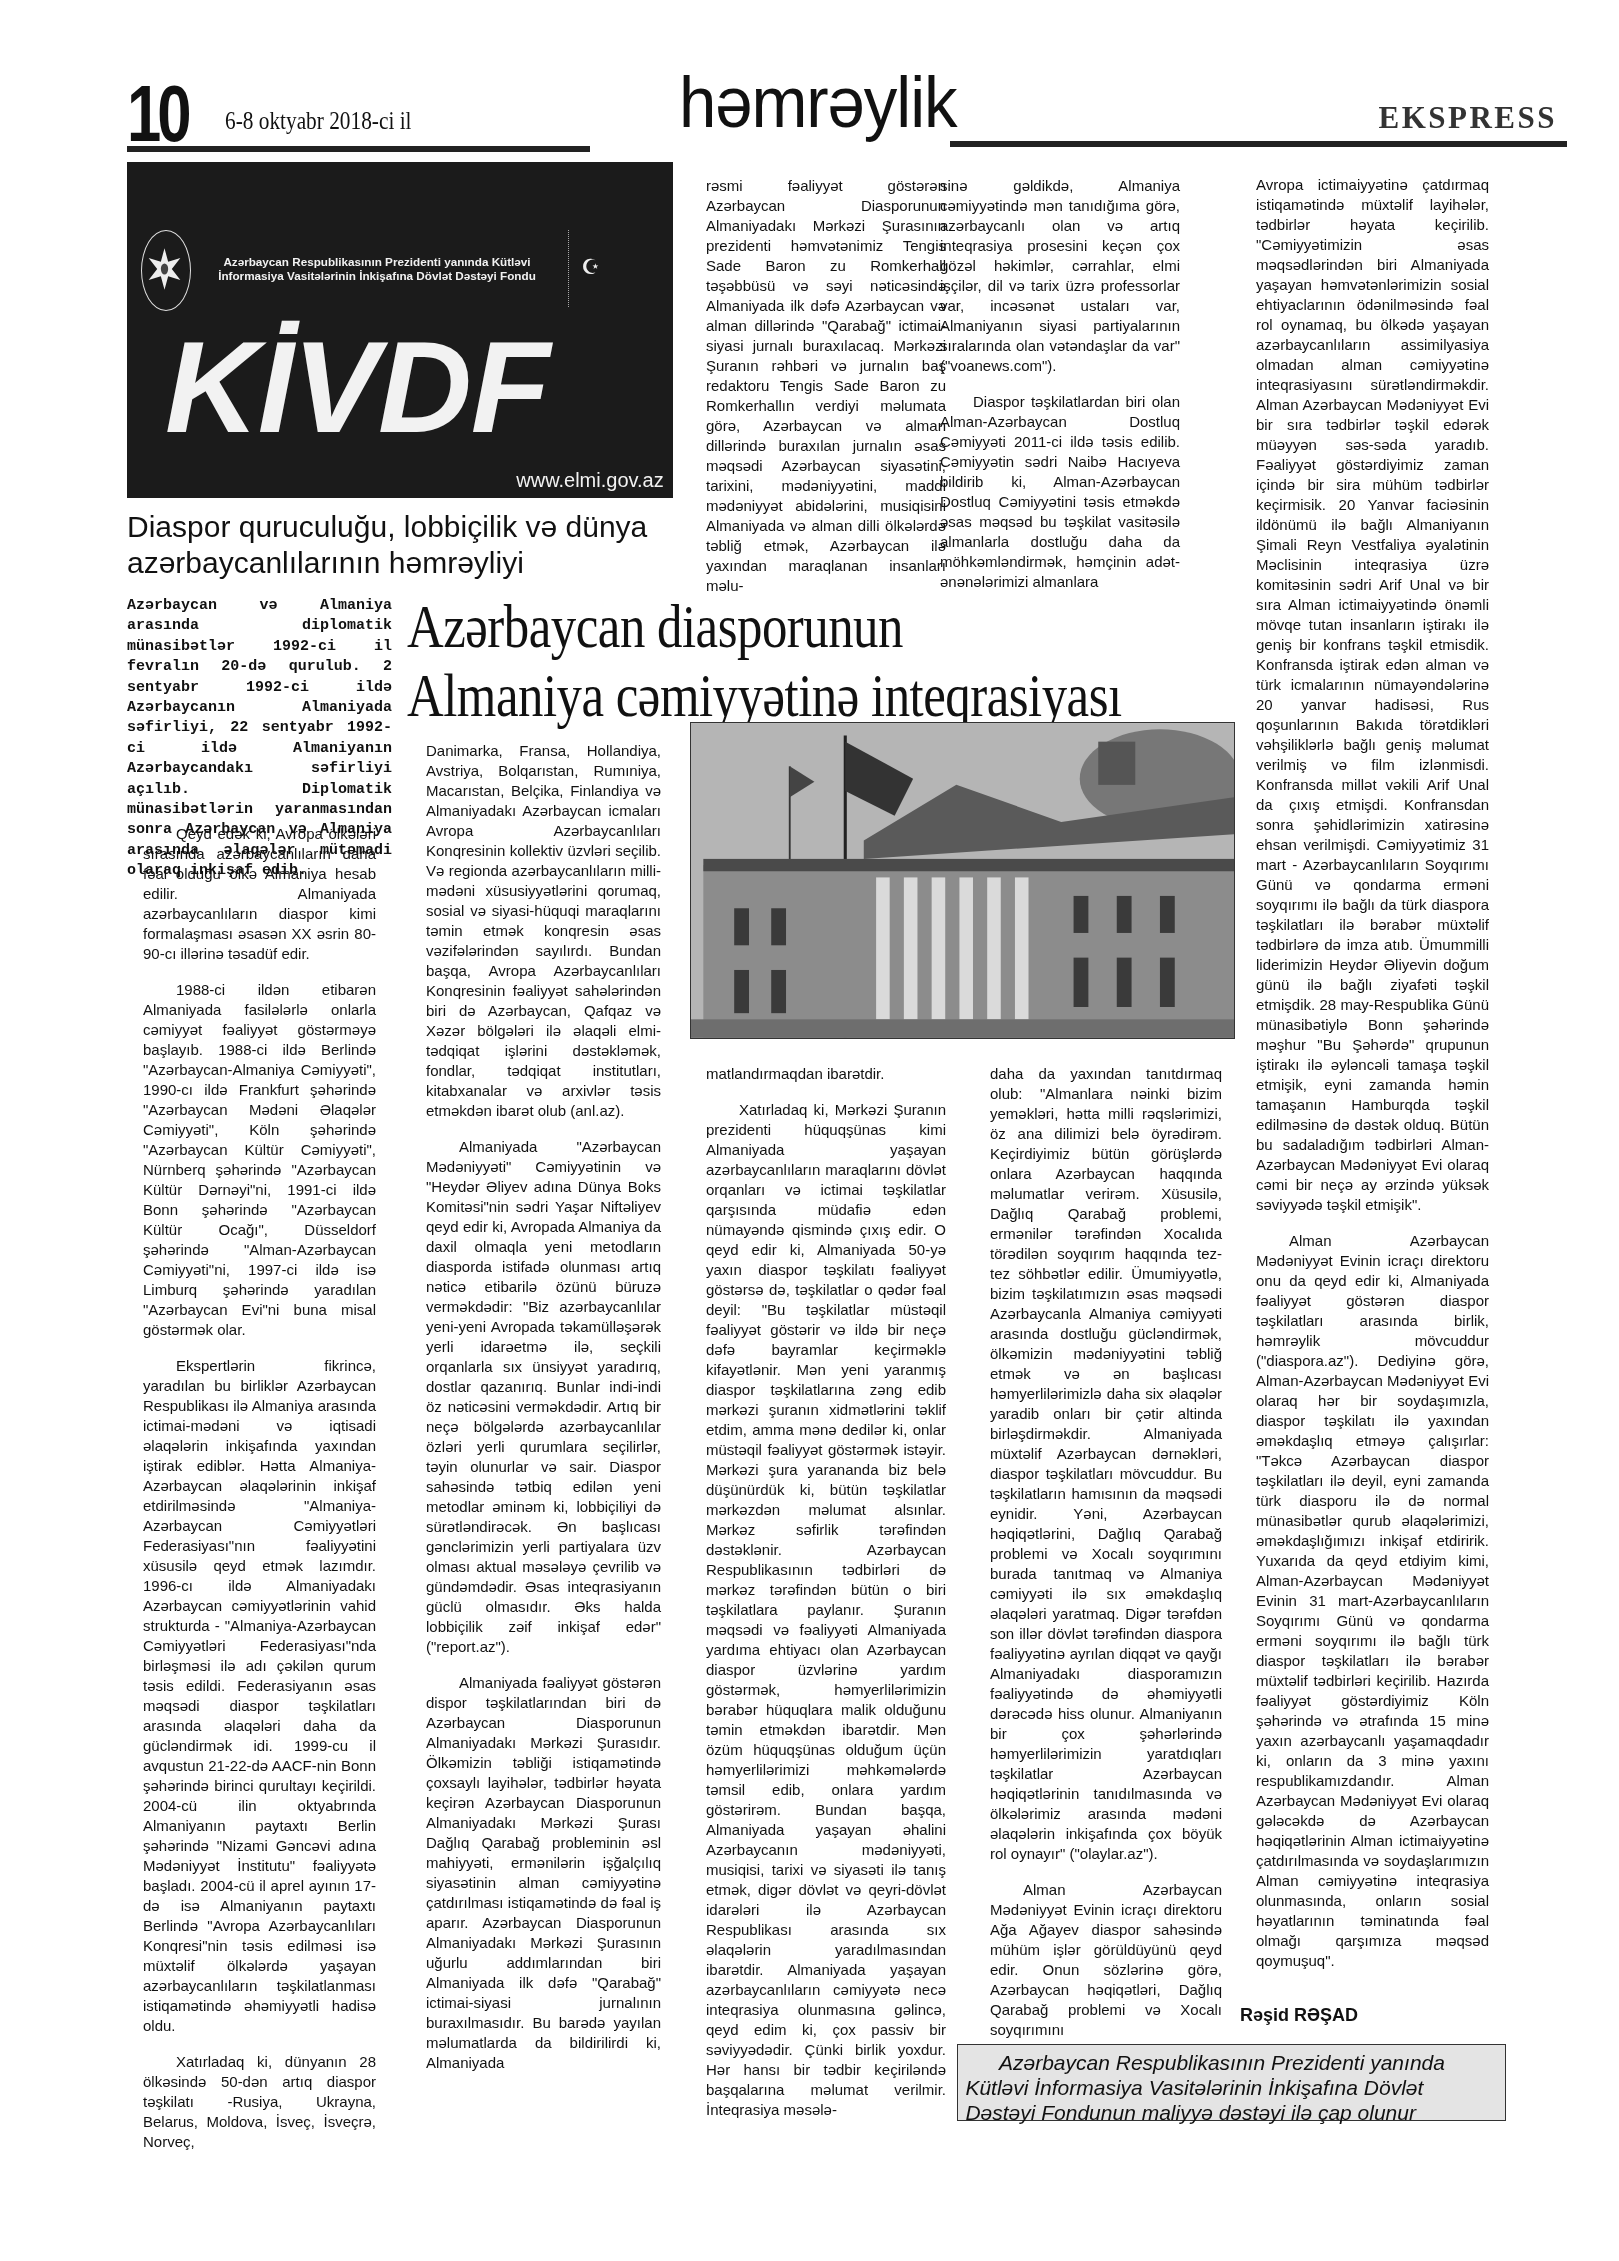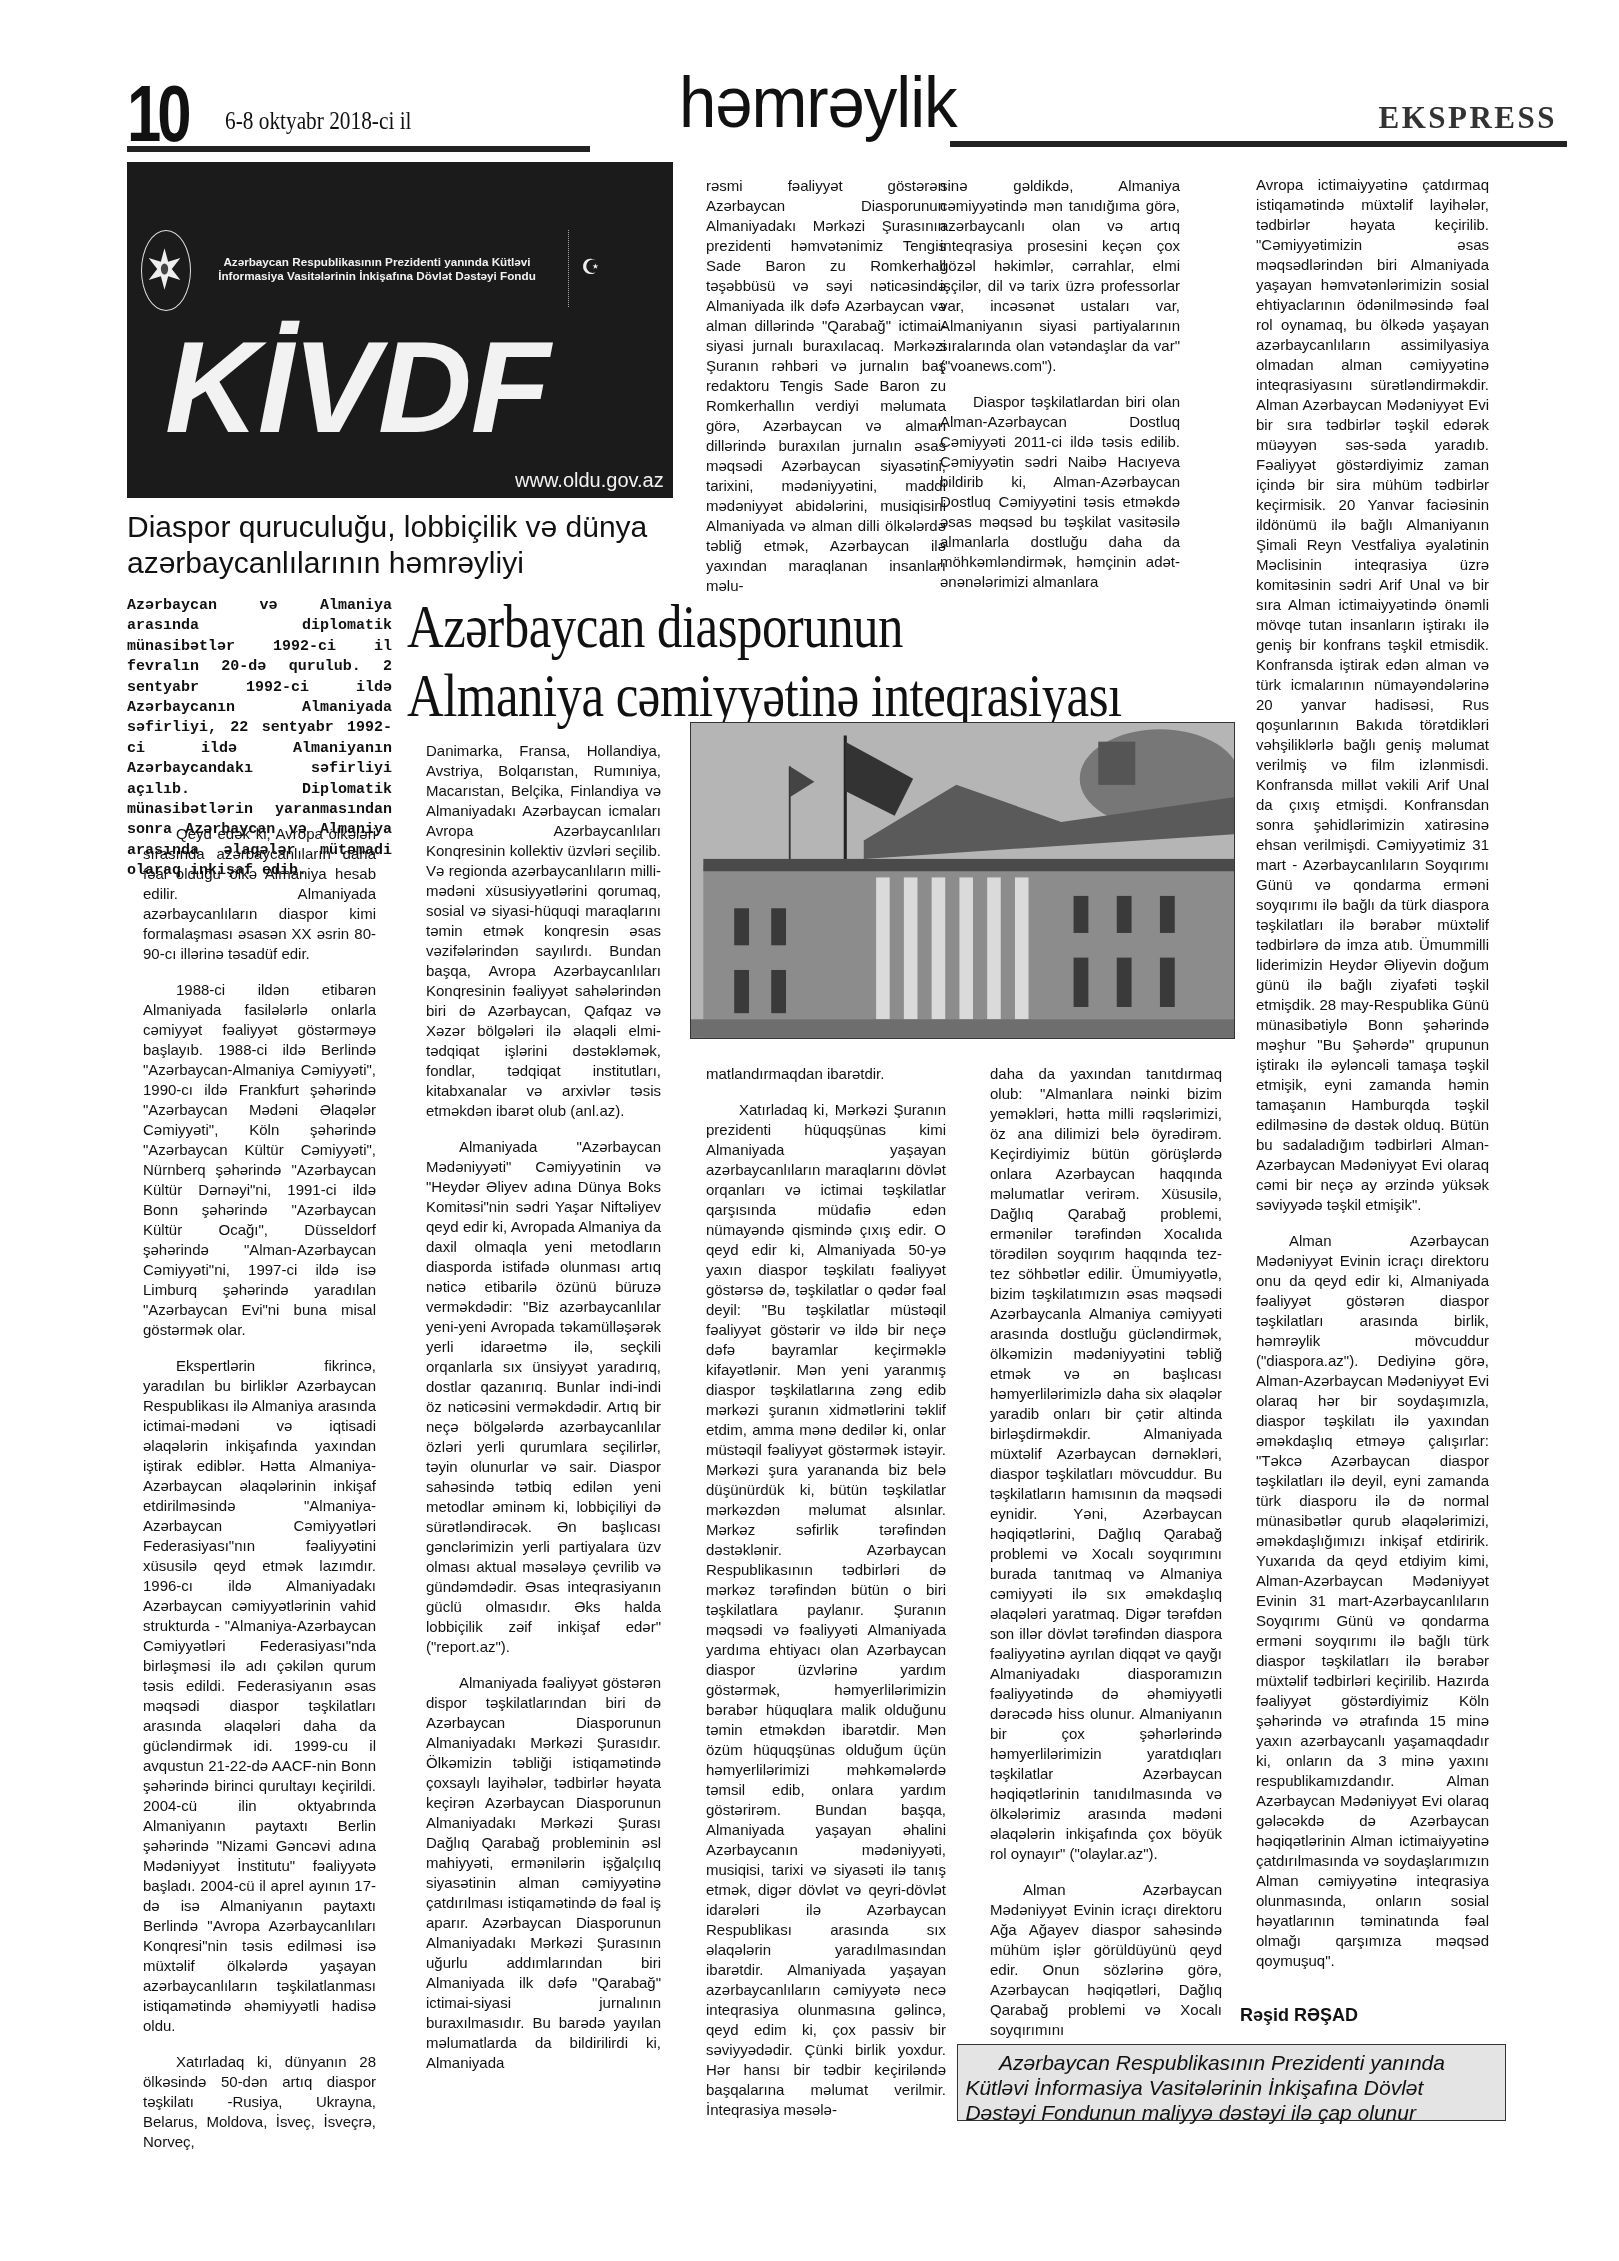--- a/index.html
+++ b/index.html
@@ -59,21 +59,21 @@
     <svg width="39" height="44" viewBox="0 0 64 72">
       <polygon points="32,2 38,24 58,18 44,36 58,54 38,48 32,70 26,48 6,54 20,36 6,18 26,24" fill="#eee"></polygon>
       <ellipse cx="32" cy="36" rx="6" ry="9" fill="#444"></ellipse>
     </svg>
   </div>
   <div class="line1">Azərbaycan Respublikasının Prezidenti yanında Kütləvi İnformasiya Vasitələrinin İnkişafına Dövlət Dəstəyi Fondu</div>
   <div class="flag">
       <span>☪</span>
     </div>
   <div class="big">KİVDF</div>
-  <div class="url">www.oldu.gov.az</div>
+  <div class="url">www.elmi.gov.az</div>
 </div>
 
 <div class="abs kicker">Diaspor quruculuğu, lobbiçilik və dünya azərbaycanlılarının həmrəyliyi</div>
 <div class="abs lead">Azərbaycan və Almaniya arasında diplomatik münasibətlər 1992-ci il fevralın 20-də qurulub. 2 sentyabr 1992-ci ildə Azərbaycanın Almaniyada səfirliyi, 22 sentyabr 1992-ci ildə Almaniyanın Azərbaycandakı səfirliyi açılıb. Diplomatik münasibətlərin yaranmasından sonra Azərbaycan və Almaniya arasında əlaqələr mütəmadi olaraq inkişaf edib.</div>
 
 <div class="abs headline">
   <div>Azərbaycan diasporunun</div>
   <div>Almaniya cəmiyyətinə inteqrasiyası</div>
 </div>
 

